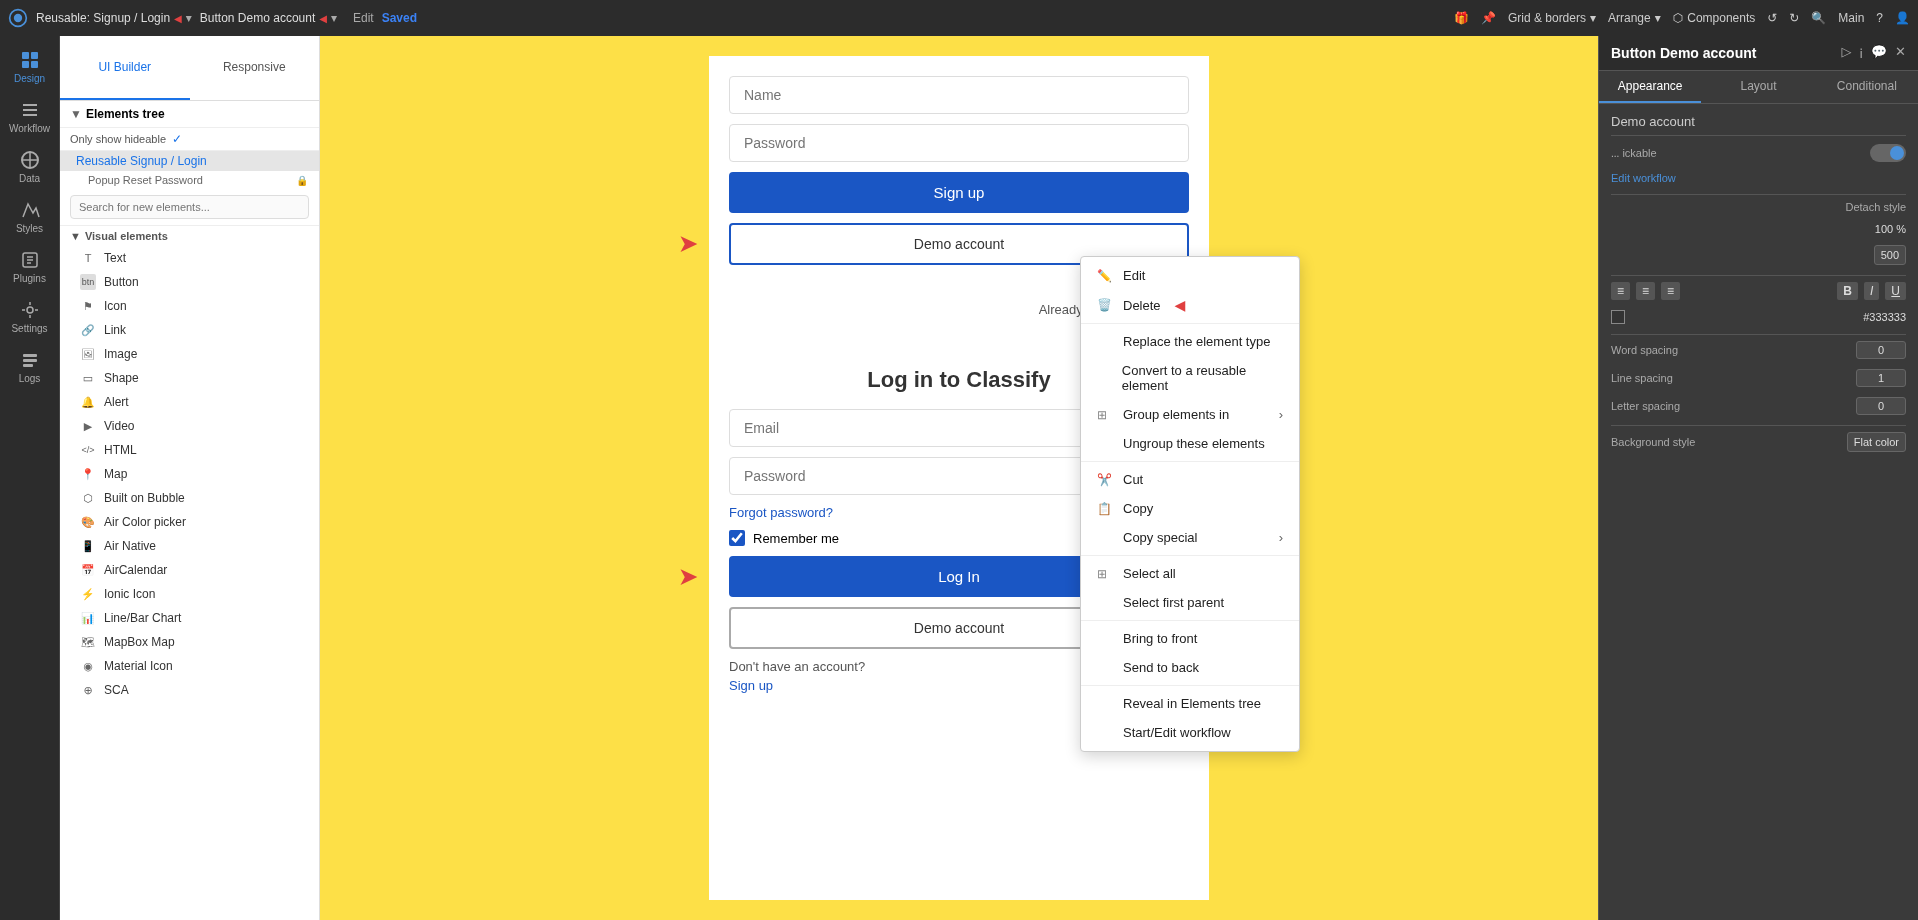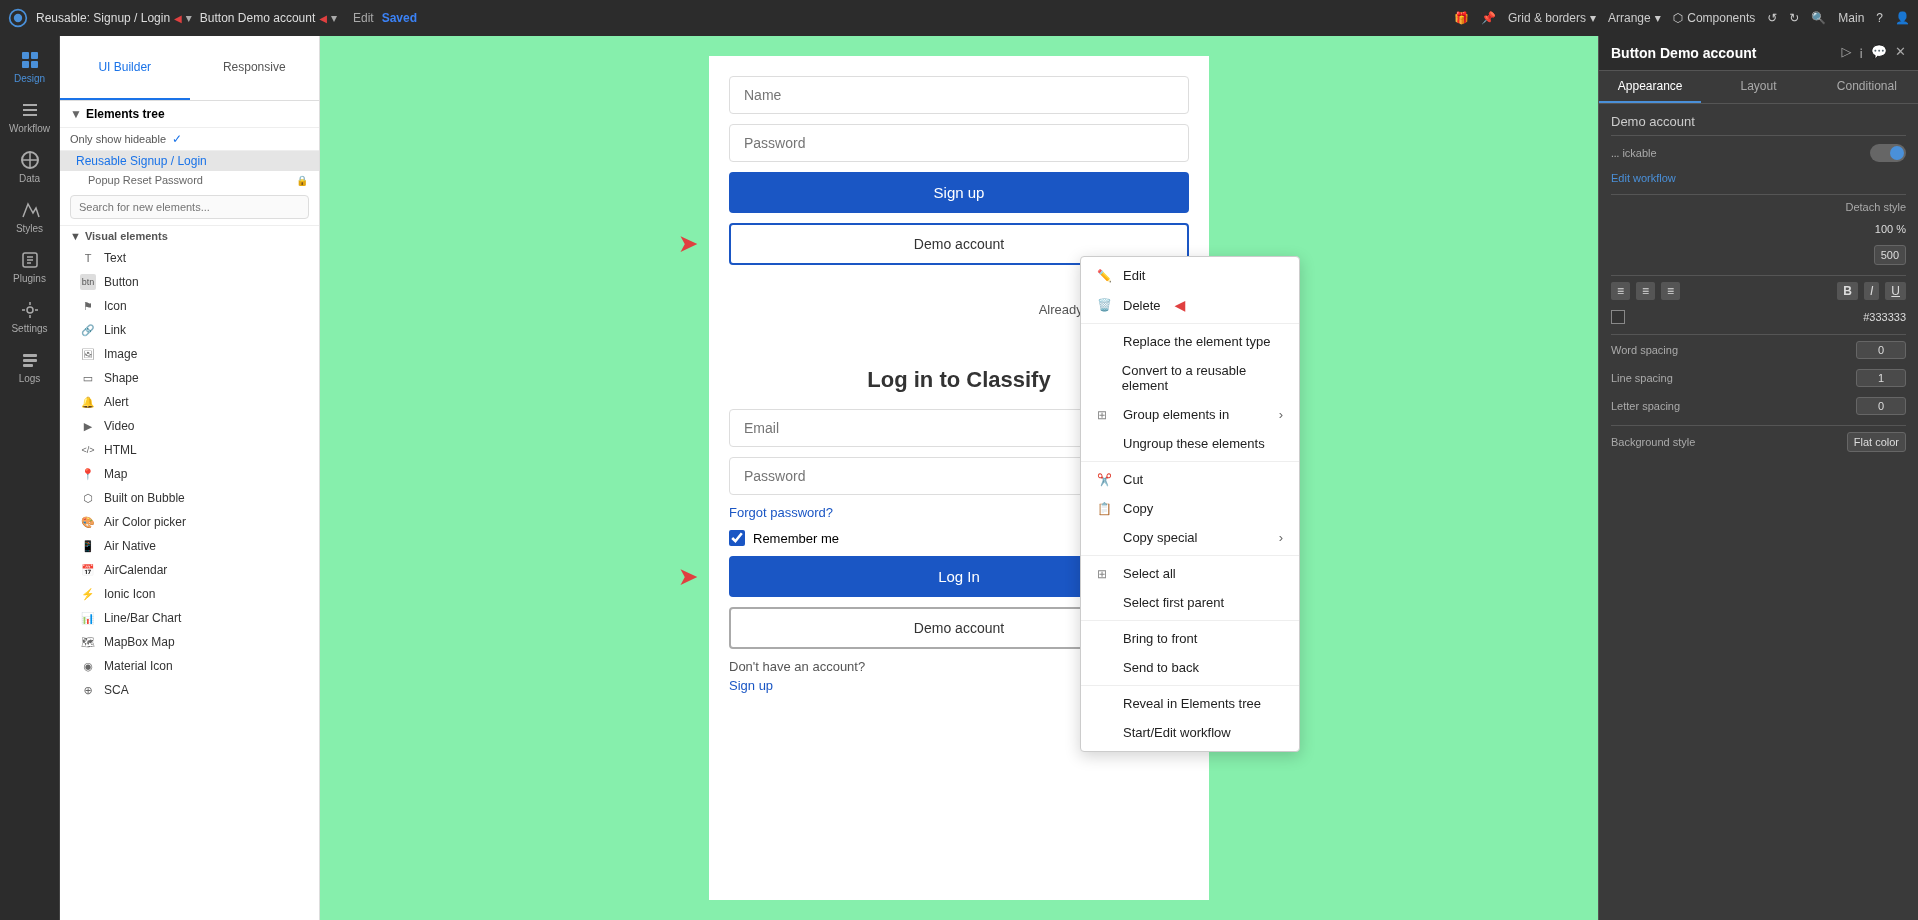--- a/index.html
+++ b/index.html
@@ -70,21 +70,21 @@
       display: flex; align-items: center; gap: 4px; border-top: 1px solid #eee;
     }
     .ve-item {
       padding: 4px 10px 4px 20px; font-size: 12px; color: #333; cursor: pointer;
       display: flex; align-items: center; gap: 8px;
     }
     .ve-icon { width: 16px; height: 16px; display: flex; align-items: center; justify-content: center; color: #666; font-size: 11px; }
 
     
     .canvas-area {
-      flex: 1; background: #86efac; overflow: auto; position: relative;
+      flex: 1; background: #fde047; overflow: auto; position: relative;
       display: flex; justify-content: center; padding: 20px;
     }
 
     
     .form-canvas {
       background: #fff; width: 500px; min-height: 800px; position: relative;
       padding: 20px; display: flex; flex-direction: column; align-items: center;
       gap: 10px;
     }
     .form-input {

